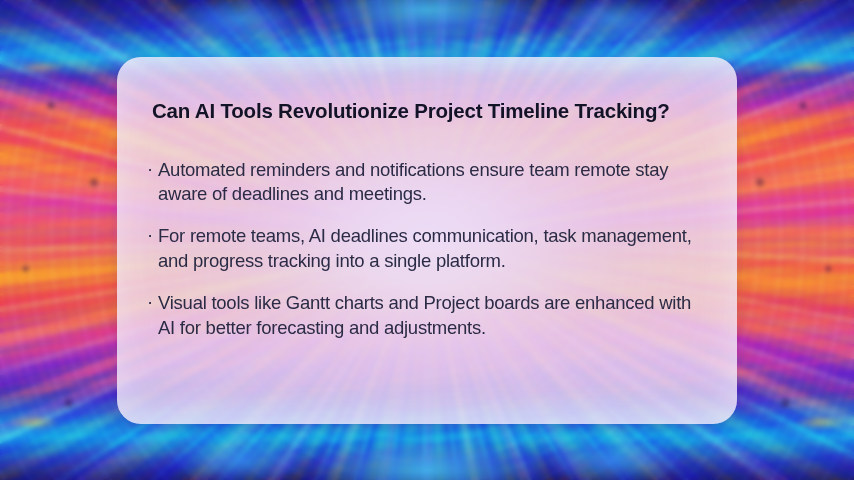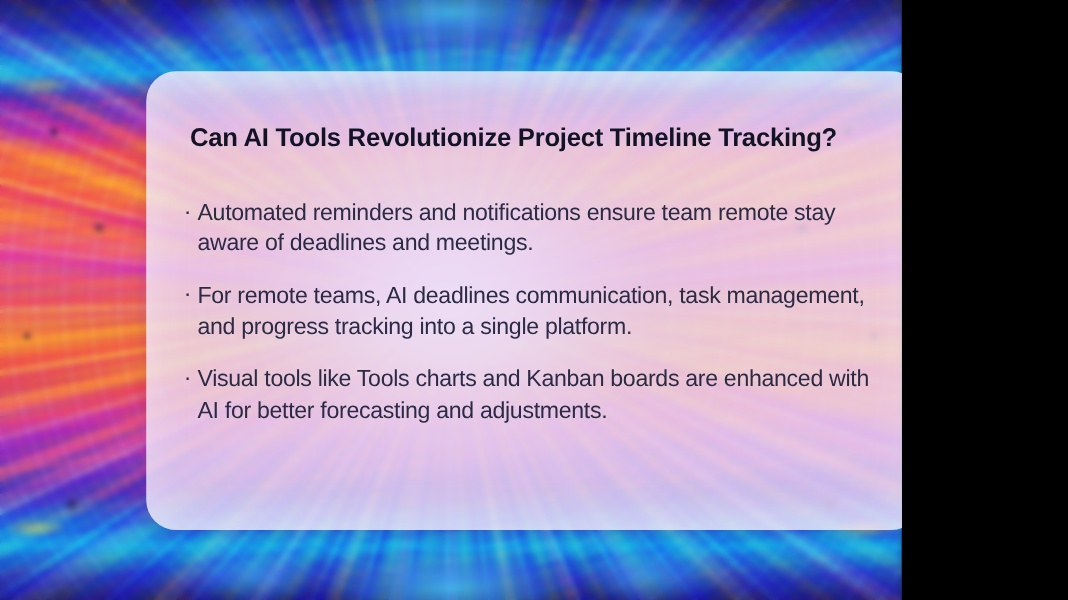--- a/index.html
+++ b/index.html
@@ -2,21 +2,21 @@
 <html><head>
 <meta charset="utf-8">
 <style>
   html, body {
     margin: 0;
     padding: 0;
     background: #000;
   }
   #stage {
     position: relative;
-    width: 721px;
+    width: 854px;
     height: 480px;
     overflow: hidden;
     font-family: "Liberation Sans", sans-serif;
     background: #0ea5e9;
   }
 
   
   .bg-root {
     position: absolute;
     inset: 0;
@@ -235,18 +235,18 @@
         <span class="bullet-text">Automated reminders and notifications ensure team remote stay aware of deadlines and meetings.</span>
       </li>
 
       <li class="bullet">
         <span class="bullet-dot">·</span>
         <span class="bullet-text">For remote teams, AI deadlines communication, task management, and progress tracking into a single platform.</span>
       </li>
 
       <li class="bullet">
         <span class="bullet-dot">·</span>
-        <span class="bullet-text">Visual tools like Tools charts and Kanban boards are enhanced with AI for better forecasting and adjustments.</span>
+        <span class="bullet-text">Visual tools like Gantt charts and Project boards are enhanced with AI for better forecasting and adjustments.</span>
       </li>
 
     </ul>
   </div>
 </div>
 
 </body></html>

